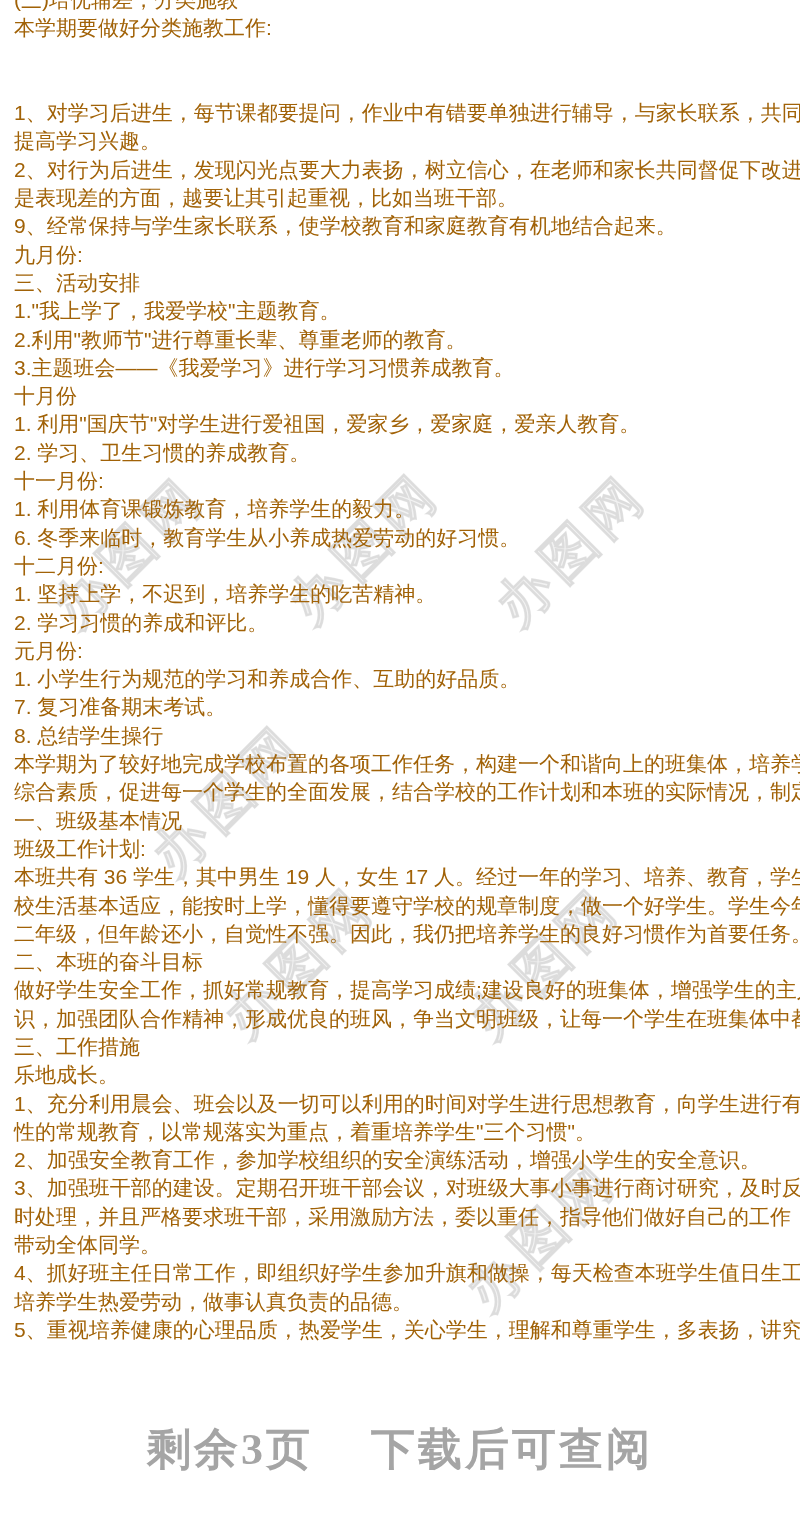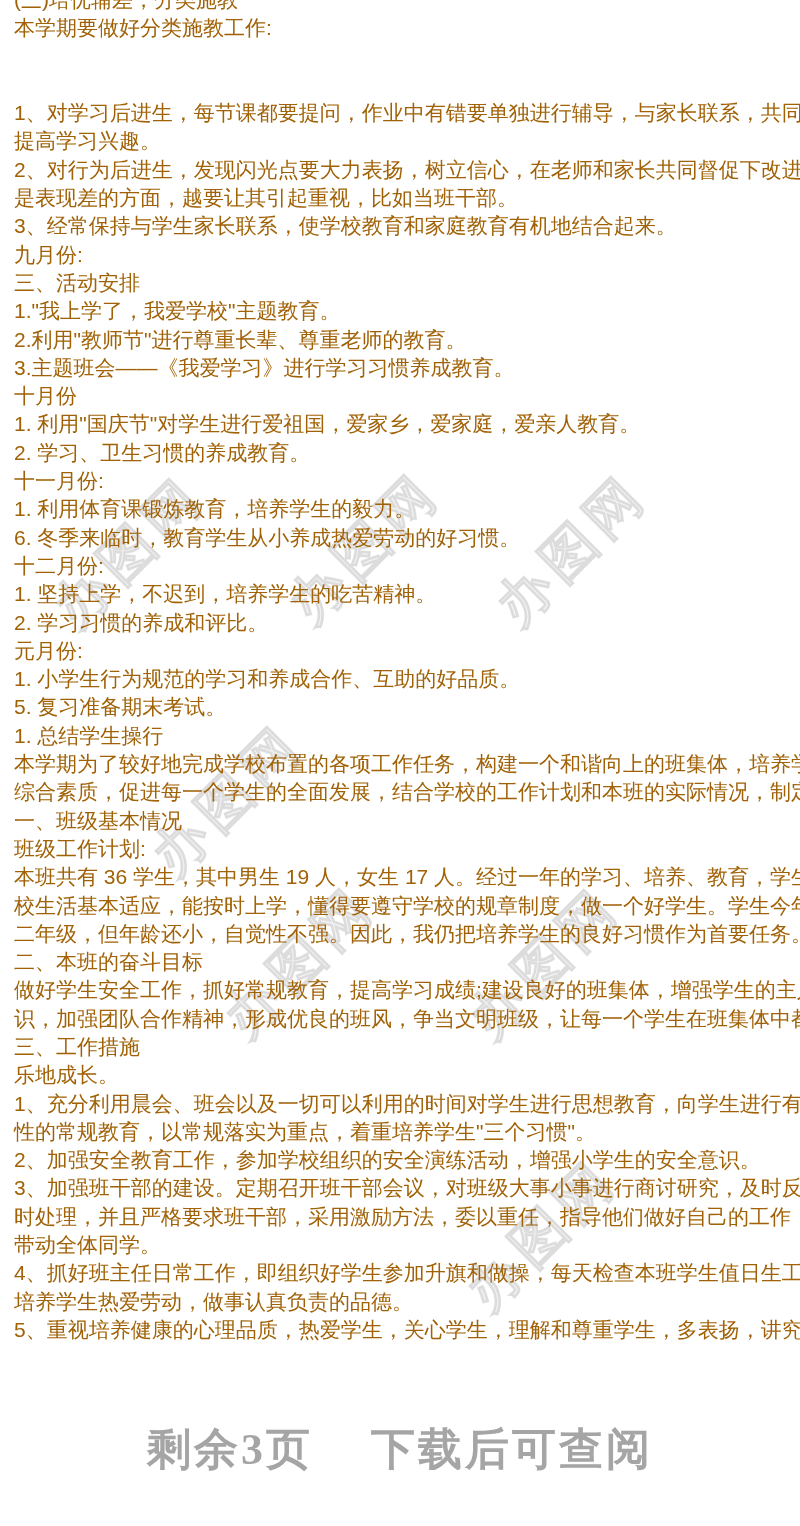--- a/index.html
+++ b/index.html
@@ -75,39 +75,39 @@
 
   <div class="content" id="content">
       <div class="doc-line">(三)培优辅差，分类施教</div>
       <div class="doc-line">本学期要做好分类施教工作:</div>
       <div class="doc-line"></div>
       <div class="doc-line"></div>
       <div class="doc-line">1、对学习后进生，每节课都要提问，作业中有错要单独进行辅导，与家长联系，共同帮助</div>
       <div class="doc-line">提高学习兴趣。</div>
       <div class="doc-line">2、对行为后进生，发现闪光点要大力表扬，树立信心，在老师和家长共同督促下改进。越</div>
       <div class="doc-line">是表现差的方面，越要让其引起重视，比如当班干部。</div>
-      <div class="doc-line">3、经常保持与学生家长联系，使学校教育和家庭教育有机地结合起来。</div>
+      <div class="doc-line">9、经常保持与学生家长联系，使学校教育和家庭教育有机地结合起来。</div>
       <div class="doc-line">九月份:</div>
       <div class="doc-line">三、活动安排</div>
       <div class="doc-line">1."我上学了，我爱学校"主题教育。</div>
       <div class="doc-line">2.利用"教师节"进行尊重长辈、尊重老师的教育。</div>
       <div class="doc-line">3.主题班会——《我爱学习》进行学习习惯养成教育。</div>
       <div class="doc-line">十月份</div>
       <div class="doc-line">1. 利用"国庆节"对学生进行爱祖国，爱家乡，爱家庭，爱亲人教育。</div>
       <div class="doc-line">2. 学习、卫生习惯的养成教育。</div>
       <div class="doc-line">十一月份:</div>
       <div class="doc-line">1. 利用体育课锻炼教育，培养学生的毅力。</div>
       <div class="doc-line">6. 冬季来临时，教育学生从小养成热爱劳动的好习惯。</div>
       <div class="doc-line">十二月份:</div>
       <div class="doc-line">1. 坚持上学，不迟到，培养学生的吃苦精神。</div>
       <div class="doc-line">2. 学习习惯的养成和评比。</div>
       <div class="doc-line">元月份:</div>
       <div class="doc-line">1. 小学生行为规范的学习和养成合作、互助的好品质。</div>
-      <div class="doc-line">5. 复习准备期末考试。</div>
-      <div class="doc-line">1. 总结学生操行</div>
+      <div class="doc-line">7. 复习准备期末考试。</div>
+      <div class="doc-line">8. 总结学生操行</div>
       <div class="doc-line">本学期为了较好地完成学校布置的各项工作任务，构建一个和谐向上的班集体，培养学生的</div>
       <div class="doc-line">综合素质，促进每一个学生的全面发展，结合学校的工作计划和本班的实际情况，制定如下</div>
       <div class="doc-line">一、班级基本情况</div>
       <div class="doc-line">班级工作计划:</div>
       <div class="doc-line">本班共有 36 学生，其中男生 19 人，女生 17 人。经过一年的学习、培养、教育，学生对学</div>
       <div class="doc-line">校生活基本适应，能按时上学，懂得要遵守学校的规章制度，做一个好学生。学生今年上了</div>
       <div class="doc-line">二年级，但年龄还小，自觉性不强。因此，我仍把培养学生的良好习惯作为首要任务。</div>
       <div class="doc-line">二、本班的奋斗目标</div>
       <div class="doc-line">做好学生安全工作，抓好常规教育，提高学习成绩;建设良好的班集体，增强学生的主人翁意</div>
       <div class="doc-line">识，加强团队合作精神，形成优良的班风，争当文明班级，让每一个学生在班集体中都能快</div>

